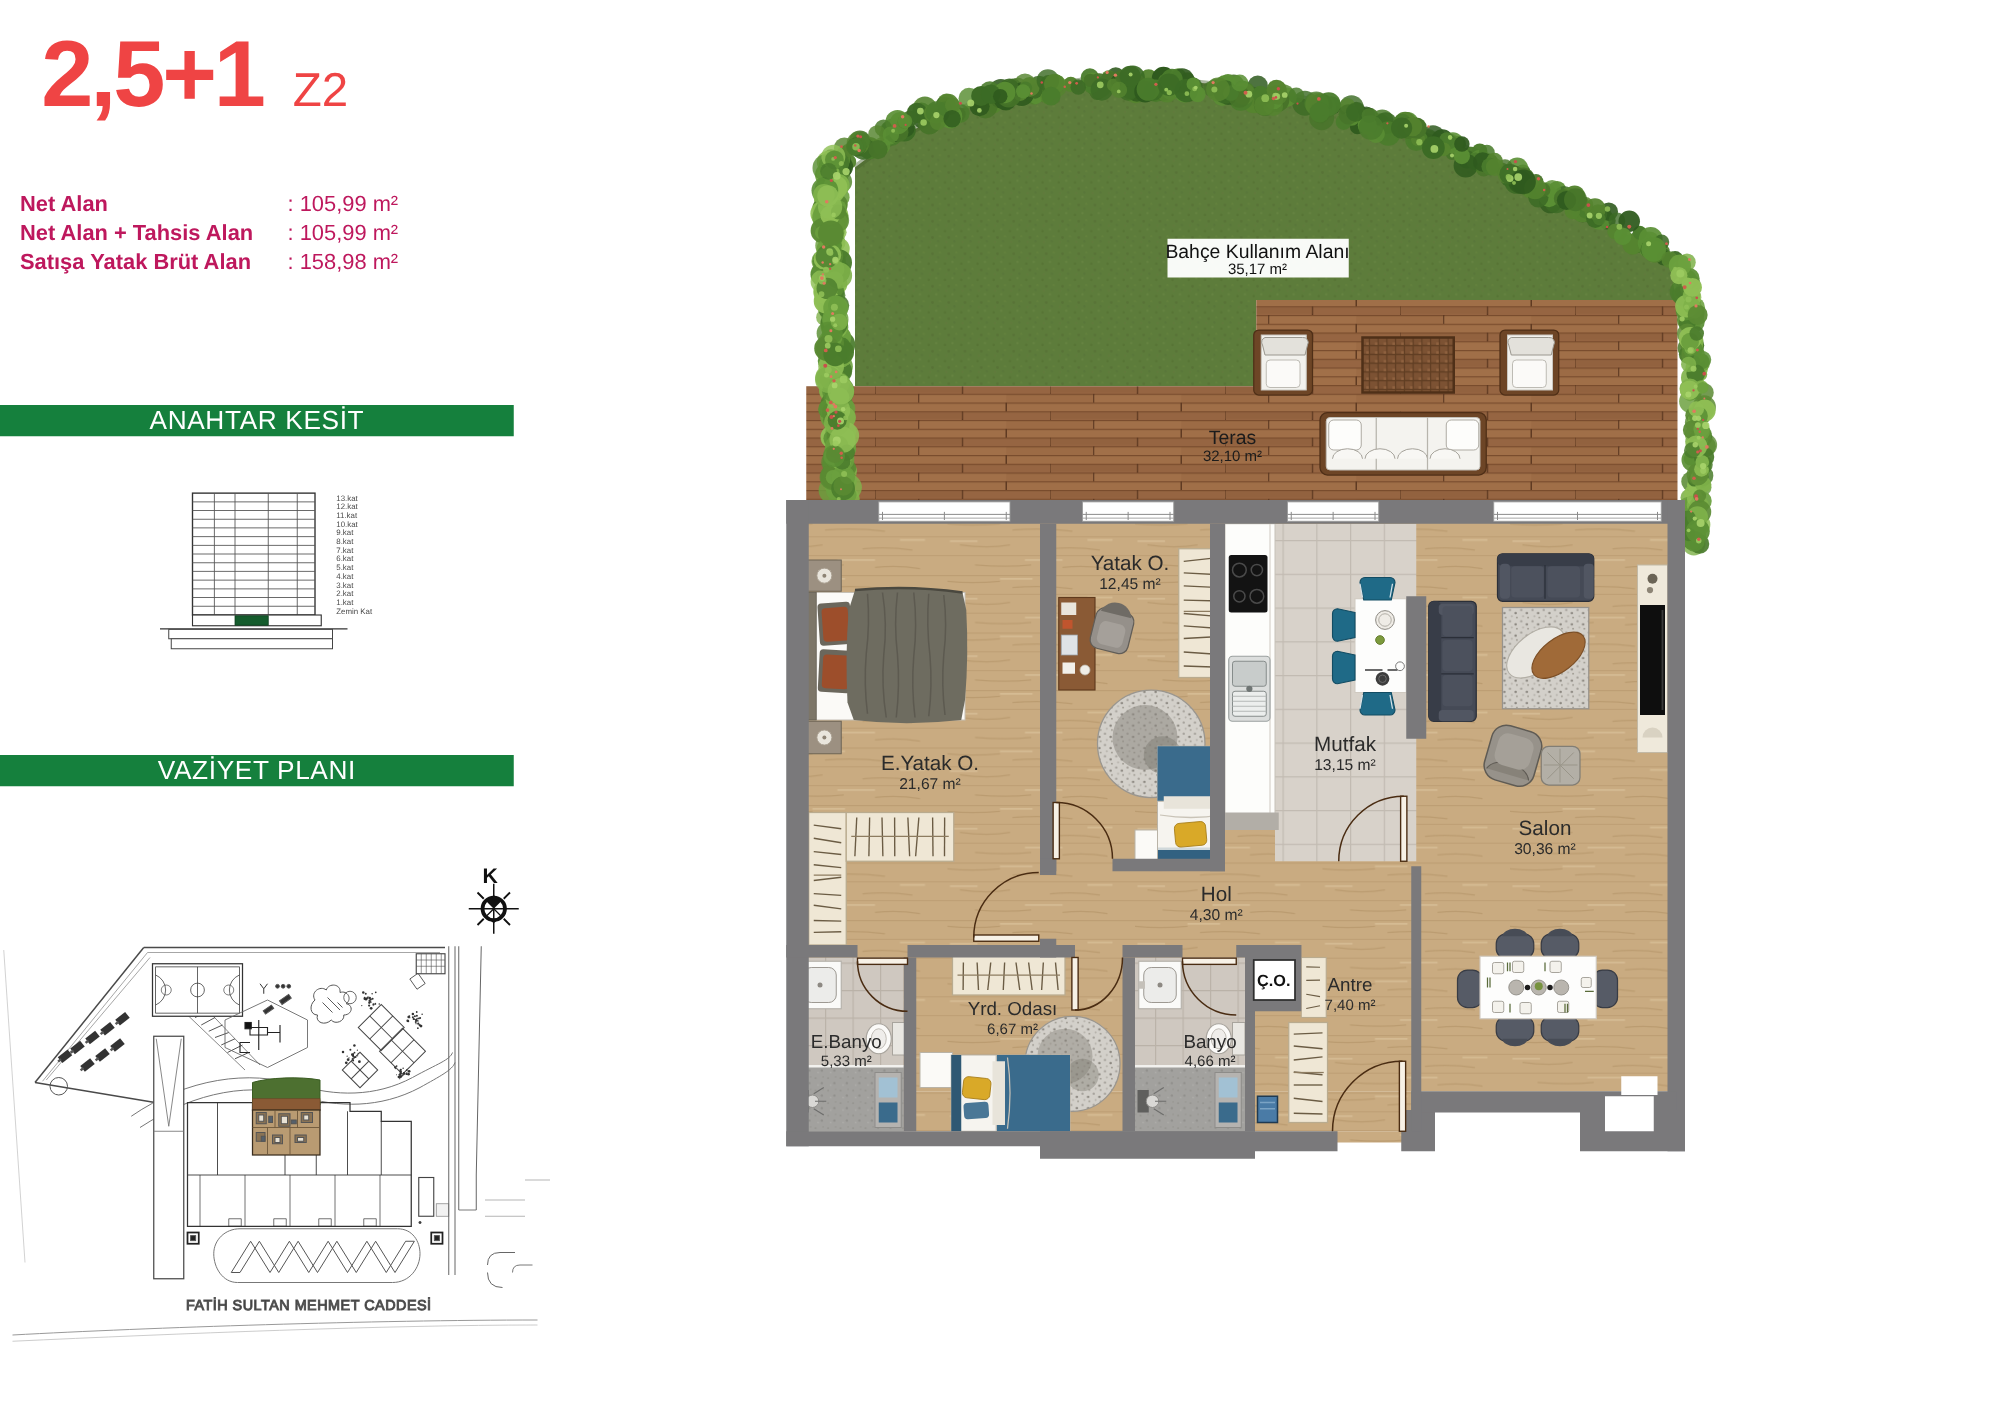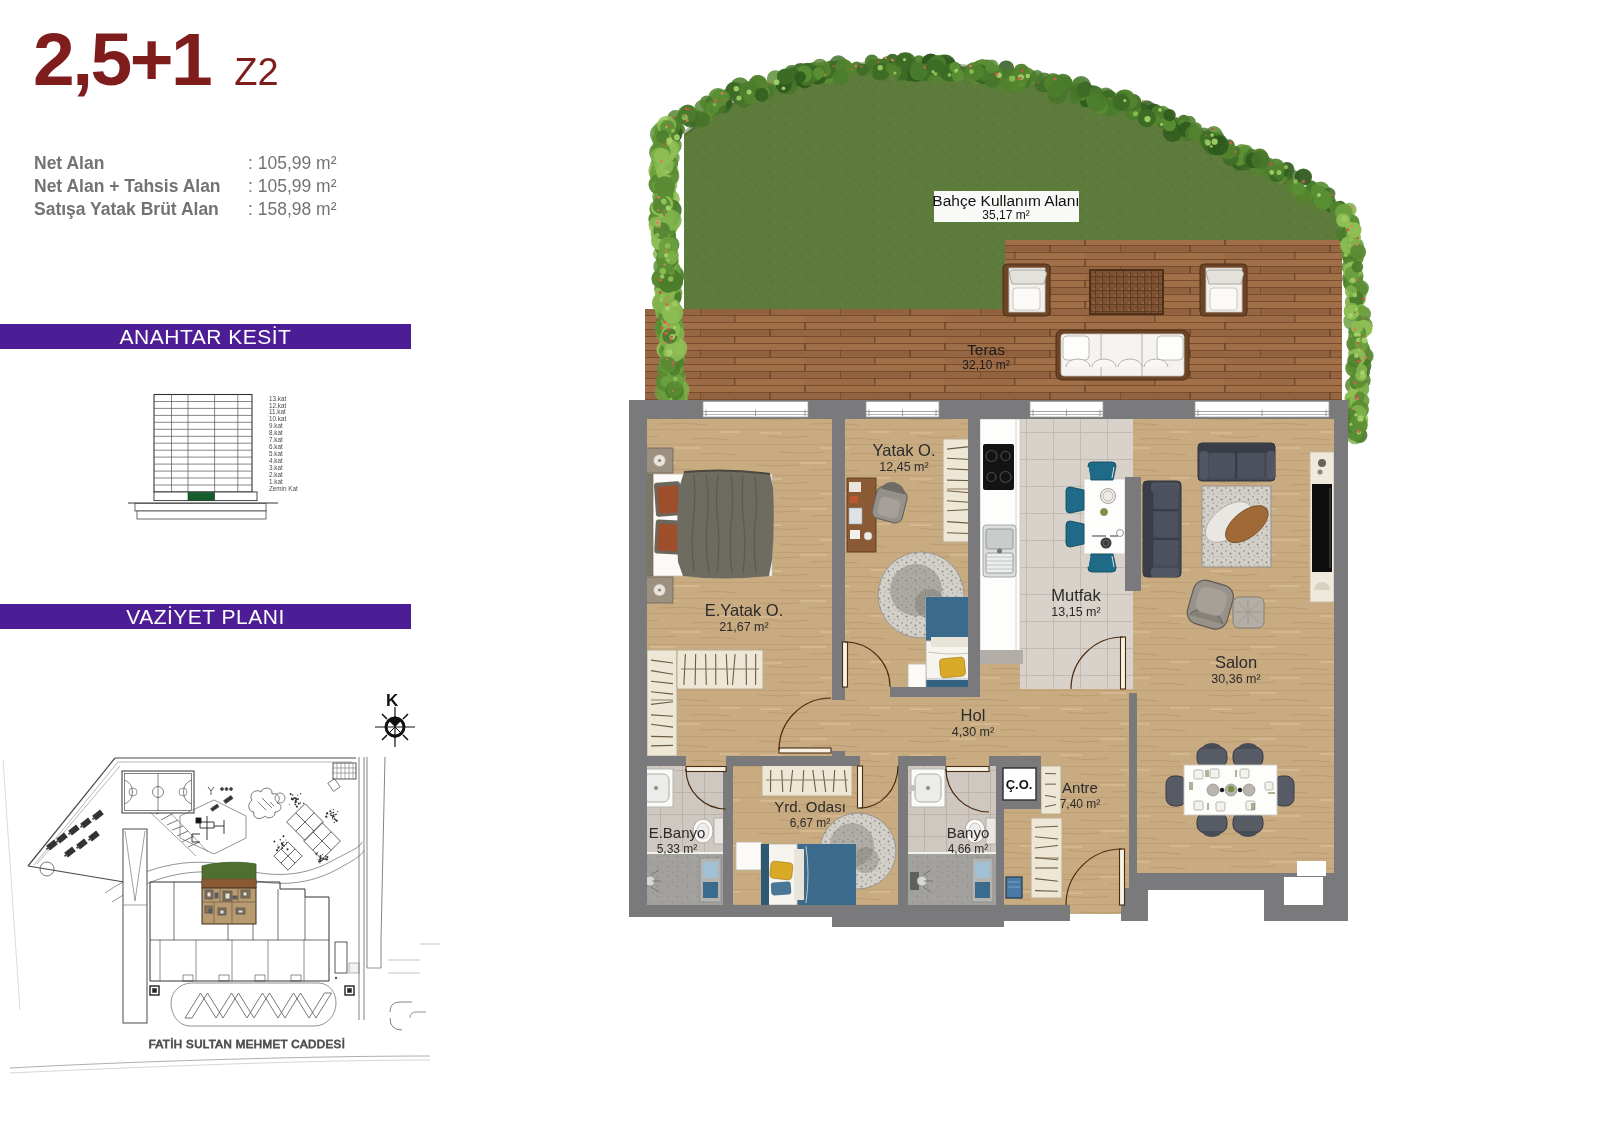--- a/index.html
+++ b/index.html
@@ -1,20 +1,20 @@
 <!DOCTYPE html>
 <html><head><meta charset="utf-8">
 <style>
 html,body{margin:0;padding:0;background:#fff}
 .page{position:relative;width:1600px;height:1131px;background:#ffffff;font-family:"Liberation Sans",sans-serif;overflow:hidden}
 .abs{position:absolute}
-.ttl{color:#7f1d1d;font-size:75px;letter-spacing:-2.5px;font-weight:bold}
-.ban{position:absolute;left:0;width:411px;height:25px;background:#4c1d95;color:#fff;
+.ttl{color:#ef4444;font-size:75px;letter-spacing:-2.5px;font-weight:bold}
+.ban{position:absolute;left:0;width:411px;height:25px;background:#15803d;color:#fff;
      font-size:21px;text-align:center;line-height:25px;letter-spacing:.5px}
-.tbl{position:absolute;left:34px;top:152px;font-size:17.5px;color:#737373;line-height:22.8px}
+.tbl{position:absolute;left:16px;top:152px;font-size:17.5px;color:#be185d;line-height:22.8px}
 .tbl b{display:inline-block;width:214px;font-weight:bold}
 </style></head><body>
 <div class="page">
 
 <div class="abs ttl" style="left:33px;top:16px">2,5+1<span style="font-size:38px;font-weight:normal;letter-spacing:0;margin-left:24px">Z2</span></div>
 
 <div class="tbl">
 <div><b>Net Alan</b>: 105,99 m²</div>
 <div><b>Net Alan + Tahsis Alan</b>: 105,99 m²</div>
 <div><b>Satışa Yatak Brüt Alan</b>: 158,98 m²</div>

